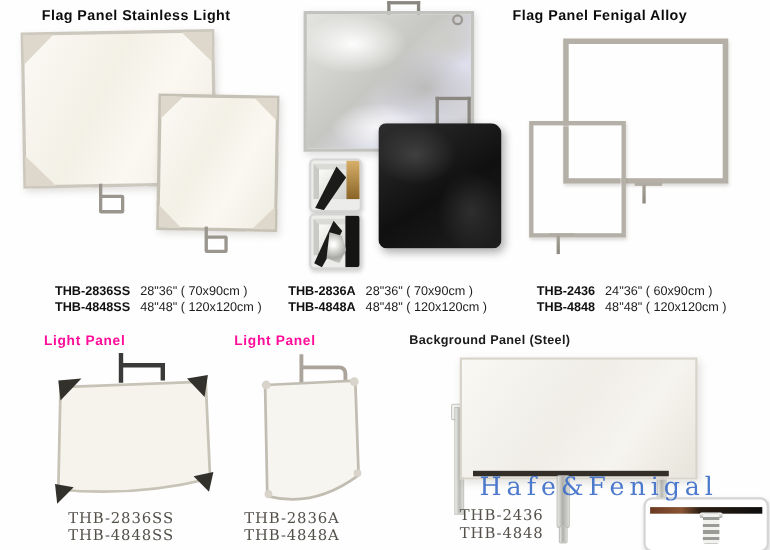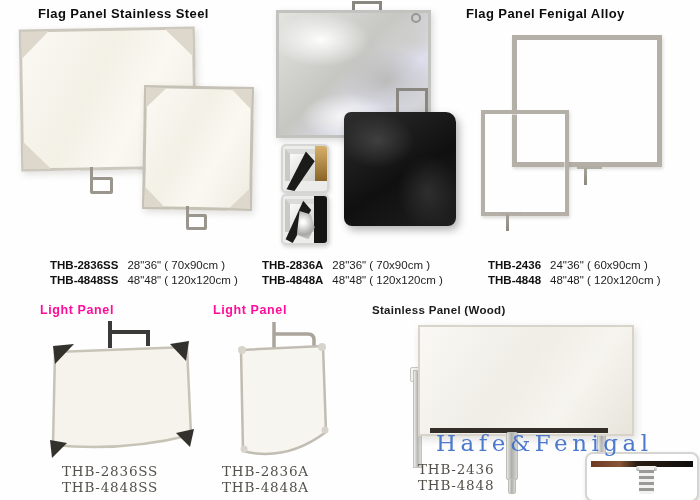--- a/index.html
+++ b/index.html
@@ -92,21 +92,21 @@
   .clamp-collar{position:absolute;left:49px;top:12px;width:21px;height:5px;border-radius:2px;
                 background:linear-gradient(180deg,#fbfbf9,#a9a9a5);}
 
   .ring{border:2px solid #9a9792;border-radius:50%;background:transparent;}
 </style>
 </head>
 <body>
 
 <div class="canvas">
 
-  <div class="abs sec-title" style="left:38px;top:6px;">Flag Panel Stainless Steel</div>
+  <div class="abs sec-title" style="left:38px;top:6px;">Flag Panel Stainless Light</div>
   <div class="abs sec-title" style="left:466px;top:6px;">Flag Panel Fenigal Alloy</div>
 
   <div class="abs flag-panel" style="left:20px;top:28px;width:170px;height:136px;transform:rotate(-1deg);">
     <div class="corner c-tl" style="width:28px;height:28px;"></div>
     <div class="corner c-tr" style="width:28px;height:28px;"></div>
     <div class="corner c-bl" style="width:28px;height:28px;"></div>
     <div class="corner c-br" style="width:28px;height:28px;"></div>
   </div>
   <div class="abs flag-handle" style="left:90px;top:167px;width:22px;height:26px;">
     <div class="stem"></div>
@@ -173,21 +173,21 @@
     <div>
       <span class="model">THB-2436</span><span>24"36" ( 60x90cm )</span>
     </div>
     <div>
       <span class="model">THB-4848</span><span>48"48" ( 120x120cm )</span>
     </div>
   </div>
 
   <div class="abs pink-title" style="left:40px;top:303px;">Light Panel</div>
   <div class="abs pink-title" style="left:213px;top:303px;">Light Panel</div>
-  <div class="abs wood-title" style="left:372px;top:304px;">Stainless Panel (Wood)</div>
+  <div class="abs wood-title" style="left:372px;top:304px;">Background Panel (Steel)</div>
 
   <svg class="abs" style="left:46px;top:318px;" width="150" height="148" viewBox="0 0 150 148">
     <path d="M64,3 L64,30 M64,14 L102,14 L102,28" fill="none" stroke="#3a3a38" stroke-width="4"></path>
     <path d="M9,34 L141,29 L145,117 Q 77,134 7,127 Z" fill="#f6f3ec" stroke="#c8c3b7" stroke-width="2.5"></path>
     <path d="M7,28 L28,26 L9,46 Z" fill="#33312c"></path>
     <path d="M143,23 L124,26 L140,43 Z" fill="#33312c"></path>
     <path d="M148,111 L130,115 L144,129 Z" fill="#33312c"></path>
     <path d="M4,122 L21,125 L6,140 Z" fill="#33312c"></path>
   </svg>
 

